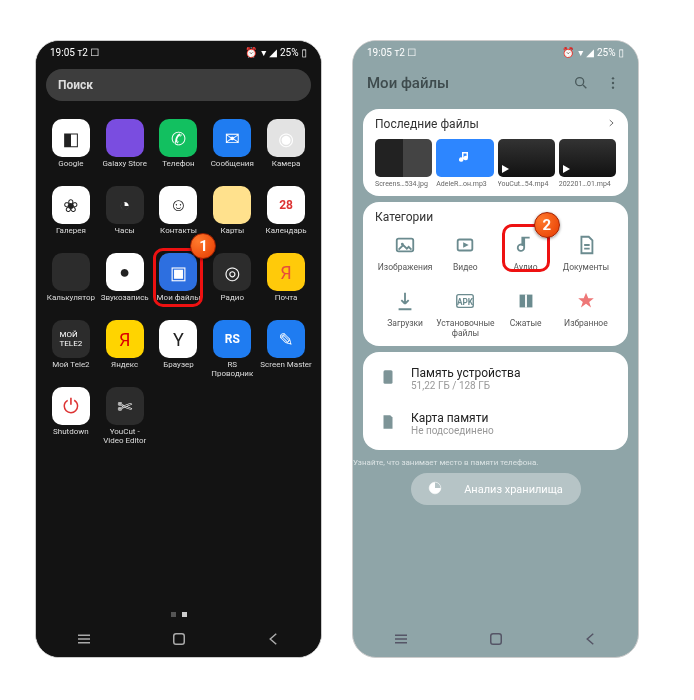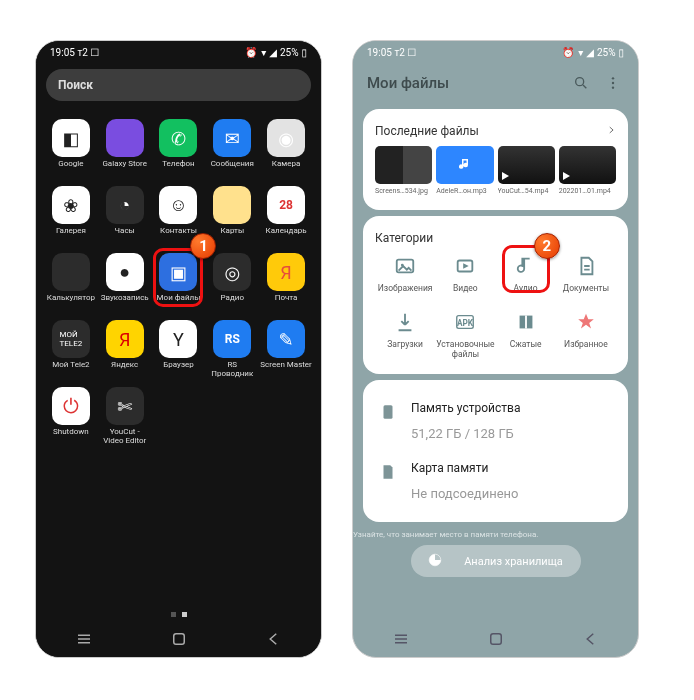--- a/index.html
+++ b/index.html
@@ -72,21 +72,21 @@
 
   
   .phone-right { background:#8fa5a8; }
   .mf-header { height:40px; display:flex; align-items:center;
     padding:0 14px; color:#3e4b4d; position:relative; }
   .mf-title { font-size:15px; font-weight:500; flex:1; }
   .mf-hico { width:22px; height:22px; margin-left:10px;
     display:flex; align-items:center; justify-content:center; color:#4a5a5c; }
   .card {
     background:#fff; margin:6px 10px; border-radius:16px;
-    padding:15px 12px;
+    padding:8px 12px;
   }
   .card-h { display:flex; align-items:center; justify-content:space-between;
     font-size:12px; color:#333; margin-bottom:8px; }
   .recent-row { display:flex; gap:4px; }
   .recent-item { flex:1; display:flex; flex-direction:column; }
   .recent-th { width:100%; height:38px; border-radius:5px;
     background:#222; display:flex; align-items:center; justify-content:center;
     position:relative; overflow:hidden; }
   .recent-th.music { background:#2d86ff; }
   .recent-th .play { position:absolute; left:4px; bottom:4px;
@@ -101,21 +101,21 @@
   .cat-ico { width:26px; height:26px; display:flex;
     align-items:center; justify-content:center; color:#6b8b8f; }
   .cat-lbl { font-size:8.5px; color:#555; text-align:center; line-height:1.1; }
   .storage-item { display:flex; gap:12px; align-items:flex-start;
     padding:6px 2px; }
   .storage-item + .storage-item { border-top:0; margin-top:8px; }
   .st-ico { width:22px; height:22px; color:#7d9497;
     display:flex; align-items:center; justify-content:center; }
   .st-txt { display:flex; flex-direction:column; }
   .st-title { font-size:12px; color:#222; }
-  .st-sub { font-size:13px; color:#999; margin-top:11px; }
+  .st-sub { font-size:10px; color:#999; margin-top:0; }
   .hint { font-size:8px; color:#dbe3e4; text-align:left;
     margin:8px 0 6px; }
   .analyse { margin:0 auto 10px; width:170px; height:32px;
     background:rgba(255,255,255,.35); border-radius:18px;
     display:flex; align-items:center; justify-content:center;
     gap:22px; color:#fff; font-size:11px; }
 
   
   .i-white { background:#fff; color:#222; }
   .i-purple { background:#7a4de0; }

